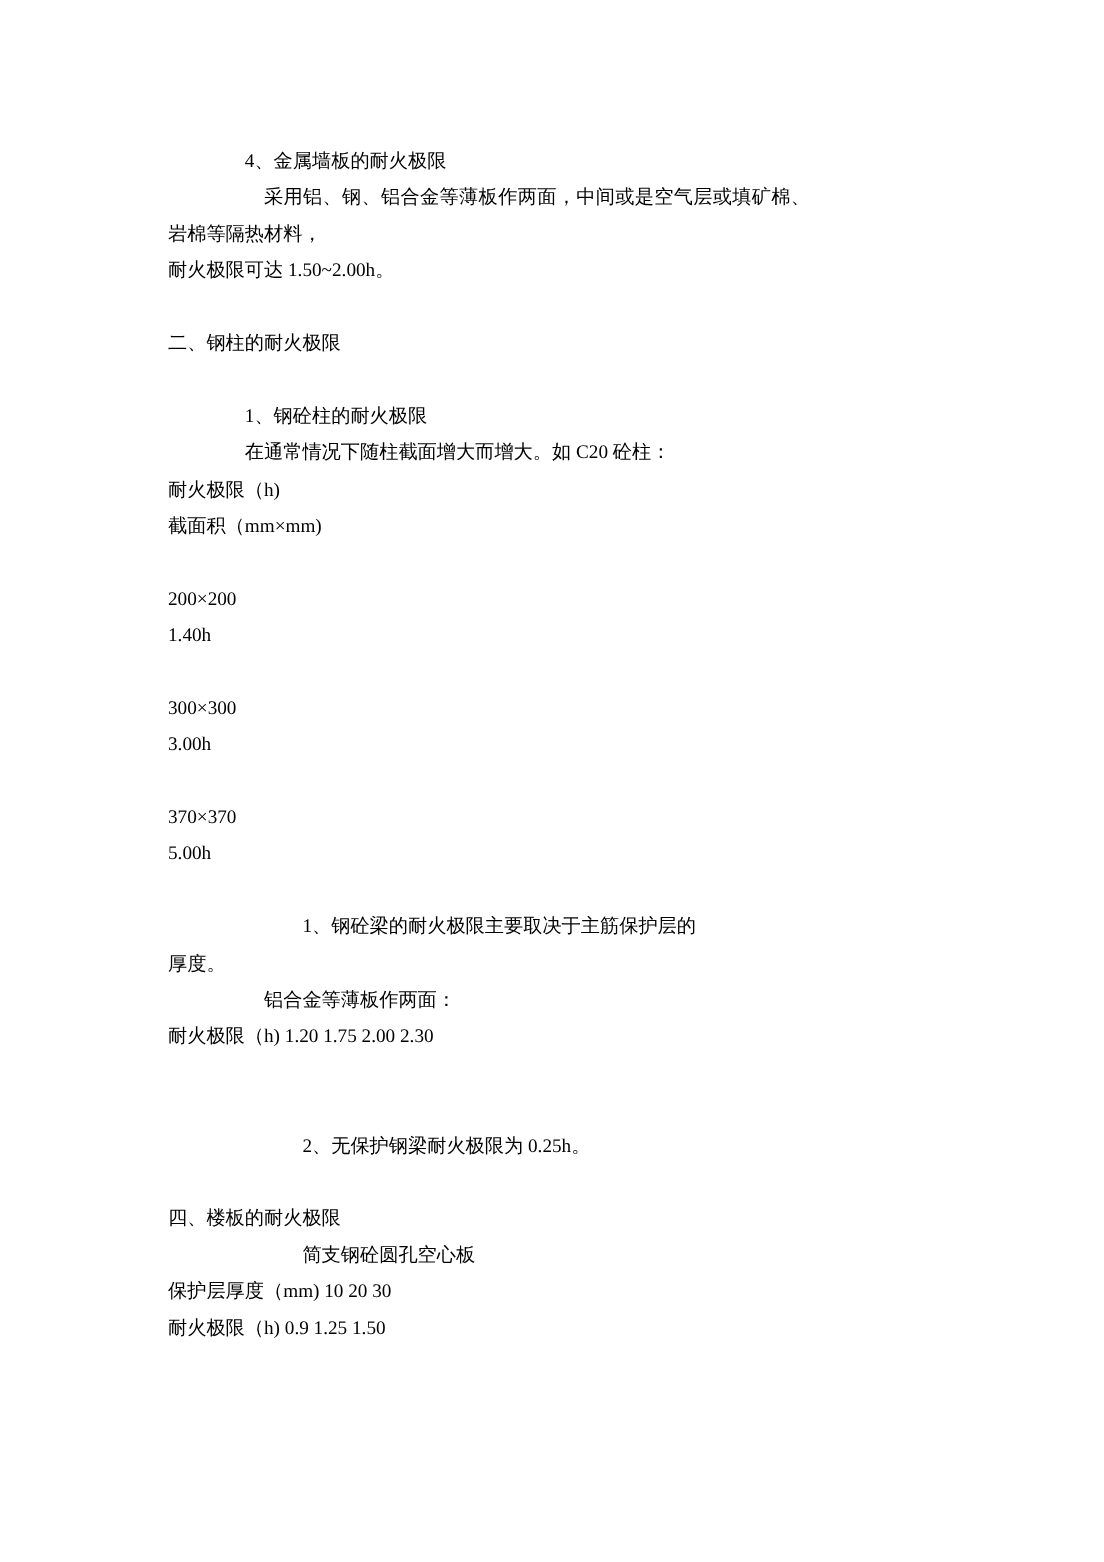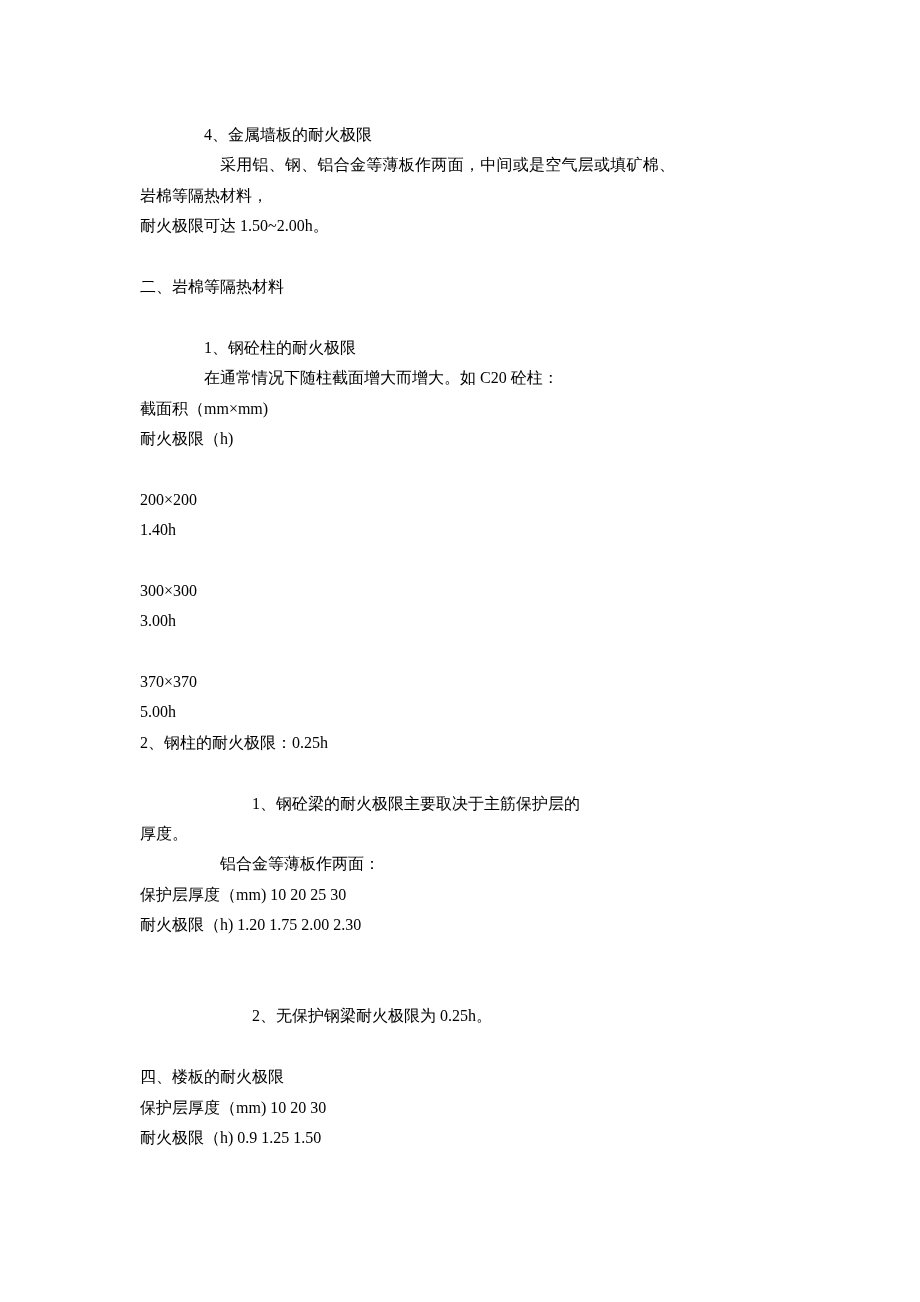--- a/index.html
+++ b/index.html
@@ -29,59 +29,58 @@
 <body>
 
 <div class="page">
 
   <p class="indent-2">4、金属墙板的耐火极限</p>
   <p class="indent-3">采用铝、钢、铝合金等薄板作两面，中间或是空气层或填矿棉、岩棉等隔热材料，</p>
   <p class="no-indent">耐火极限可达 1.50~2.00h。</p>
 
   <div class="blank"></div>
 
-  <p class="no-indent">二、岩棉等隔热材料</p>
+  <p class="no-indent">二、钢柱的耐火极限</p>
 
   <div class="blank"></div>
 
   <p class="indent-2">1、钢砼柱的耐火极限</p>
   <p class="indent-2">在通常情况下随柱截面增大而增大。如 C20 砼柱：</p>
+  <p class="no-indent">耐火极限（h)</p>
   <p class="no-indent">截面积（mm×mm)</p>
-  <p class="no-indent">耐火极限（h)</p>
 
   <div class="blank"></div>
 
   <p class="no-indent">200×200</p>
   <p class="no-indent">1.40h</p>
 
   <div class="blank"></div>
 
   <p class="no-indent">300×300</p>
   <p class="no-indent">3.00h</p>
 
   <div class="blank"></div>
 
   <p class="no-indent">370×370</p>
   <p class="no-indent">5.00h</p>
 
-  <p class="no-indent">2、钢柱的耐火极限：0.25h</p>
 
 
   <div class="blank"></div>
 
   <p class="indent-6">1、钢砼梁的耐火极限主要取决于主筋保护层的</p>
   <p class="no-indent">厚度。</p>
   <p class="indent-3">铝合金等薄板作两面：</p>
-  <p class="no-indent">保护层厚度（mm)  10  20  25  30</p>
   <p class="no-indent">耐火极限（h)   1.20  1.75  2.00  2.30</p>
 
   <div class="blank"></div>
   <div class="blank"></div>
 
   <p class="indent-6">2、无保护钢梁耐火极限为 0.25h。</p>
 
   <div class="blank"></div>
 
   <p class="no-indent">四、楼板的耐火极限</p>
+  <p class="indent-6">简支钢砼圆孔空心板</p>
   <p class="no-indent">保护层厚度（mm)  10  20  30</p>
   <p class="no-indent">耐火极限（h)   0.9  1.25  1.50</p>
 
 </div>
 
 </body></html>

